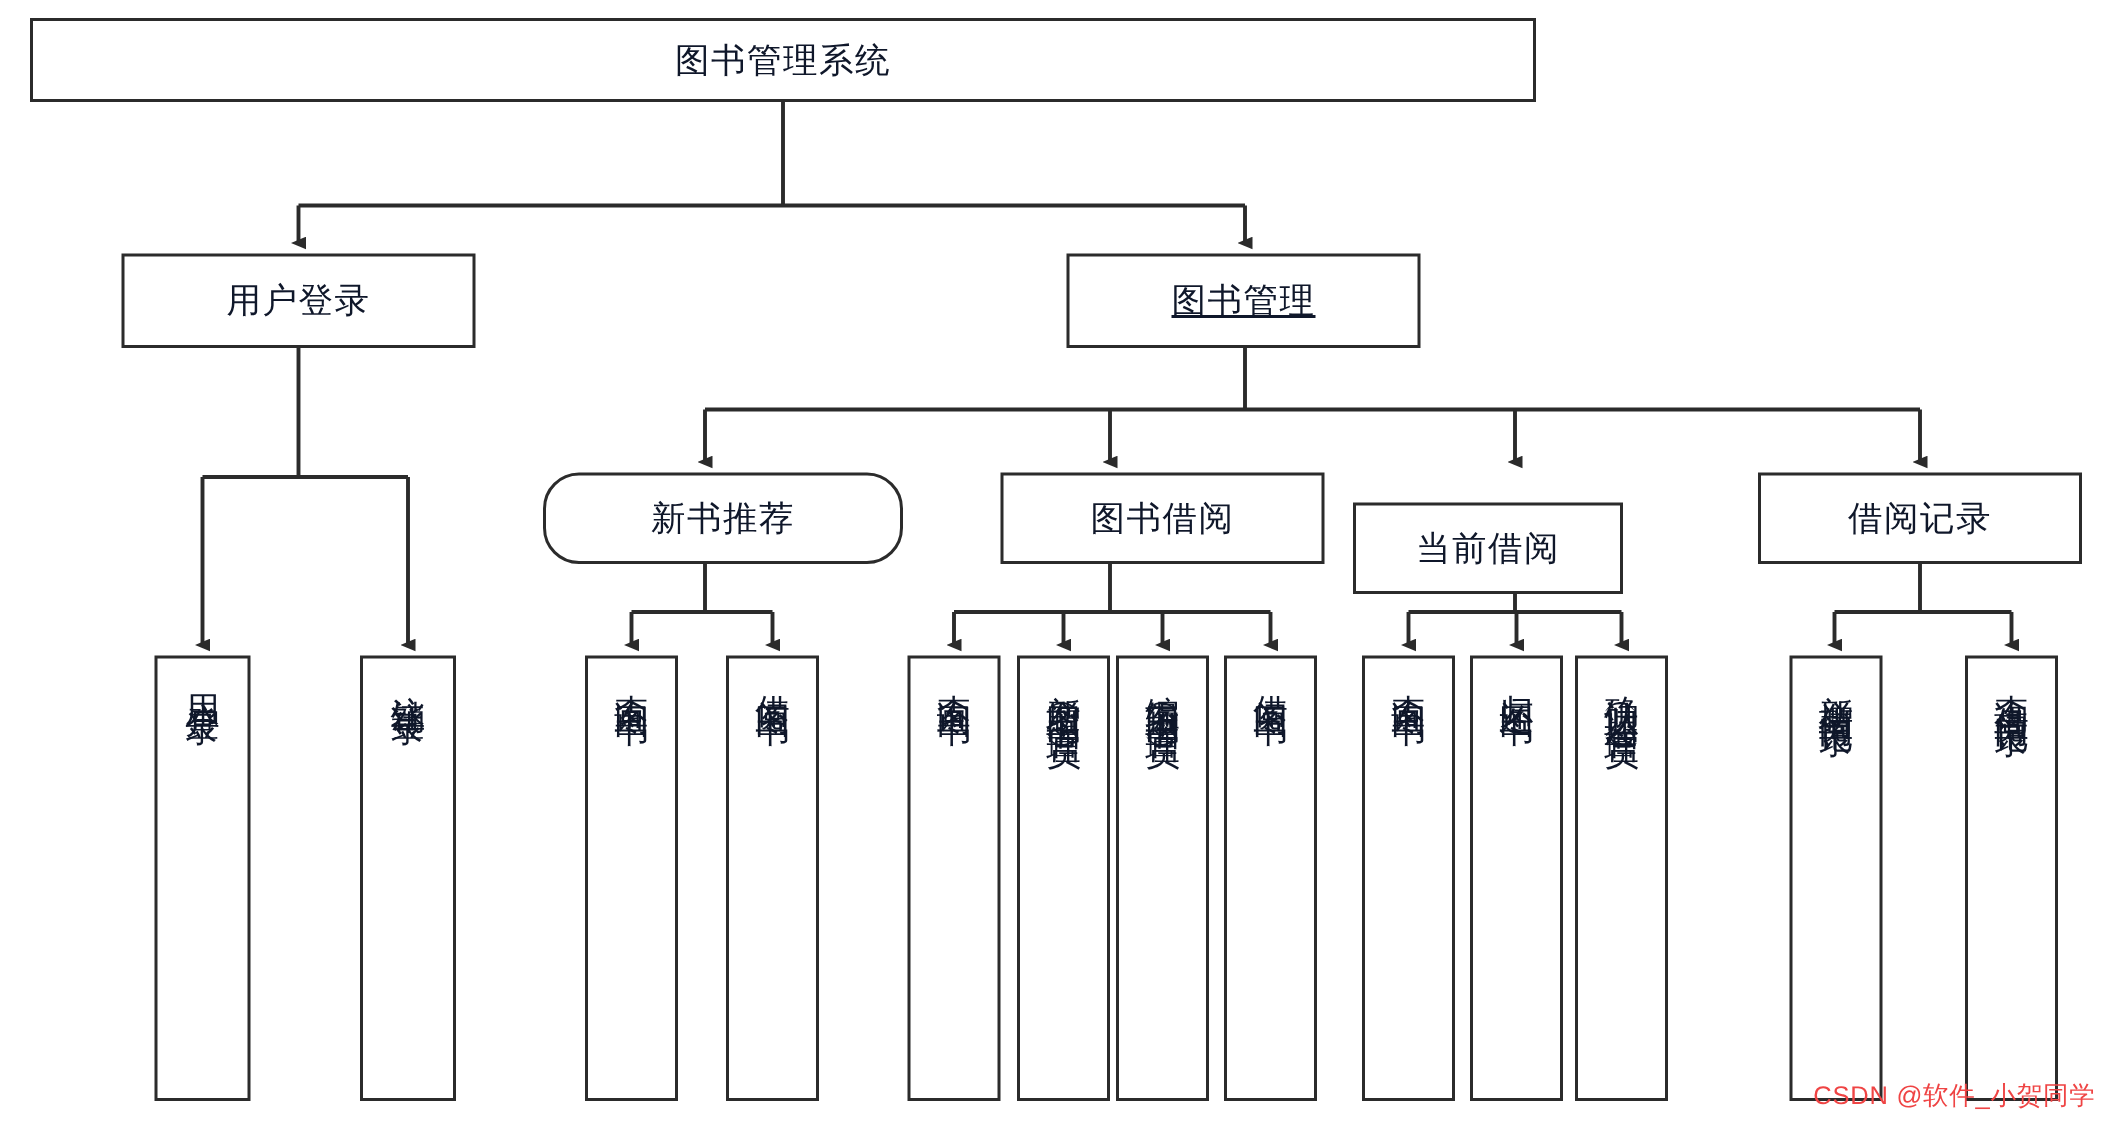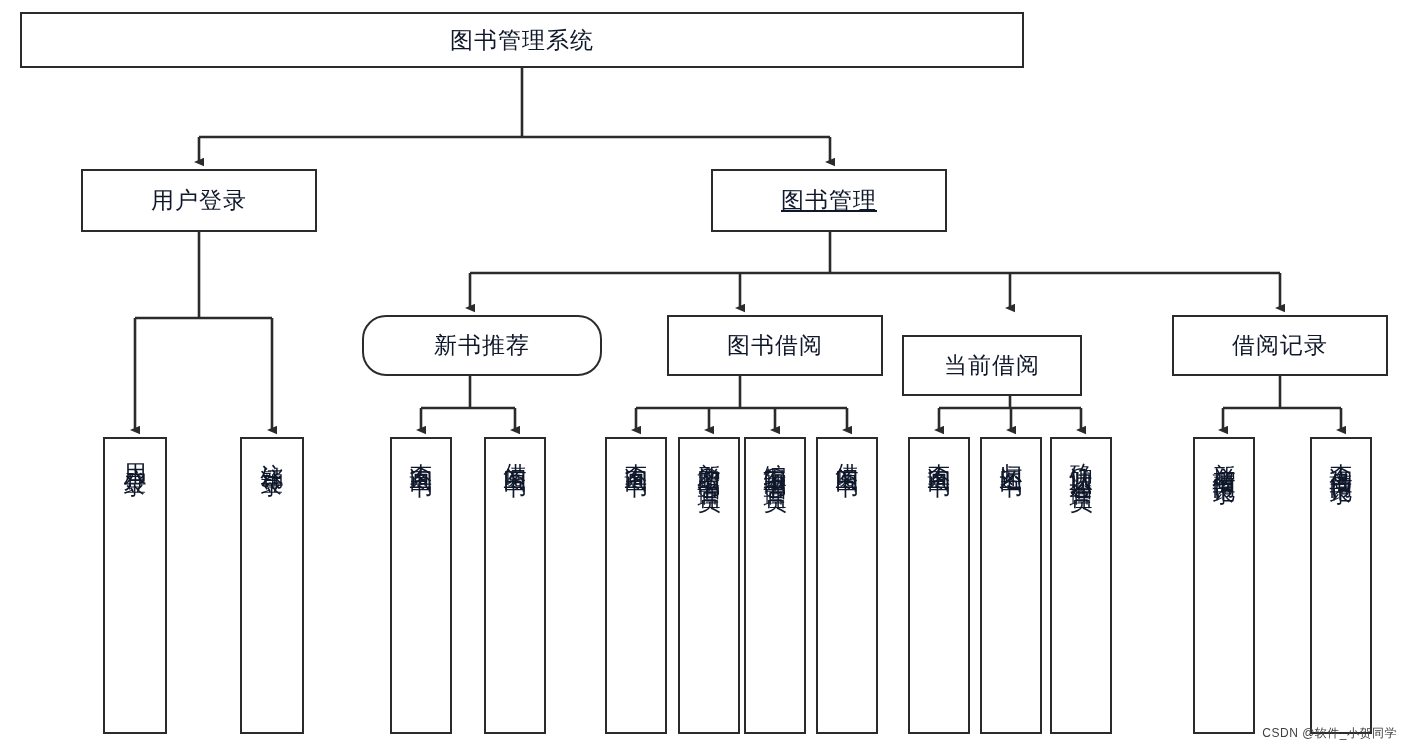--- a/index.html
+++ b/index.html
@@ -60,22 +60,22 @@
     text-orientation: upright;
     font-size: 23px;
     letter-spacing: 4px;
     line-height: 1;
     white-space: nowrap;
   }
   .watermark {
     position: absolute;
     right: 8px;
     bottom: 5px;
-    font-size: 12px;
-    color: #404040;
+    font-size: 17px;
+    color: #ef4444;
     letter-spacing: 0.5px;
     white-space: nowrap;
   }
 </style>
 </head>
 <body>
 
 <div id="canvas">
 
   <svg class="connectors" viewBox="0 0 1405 747" xmlns="http://www.w3.org/2000/svg">

